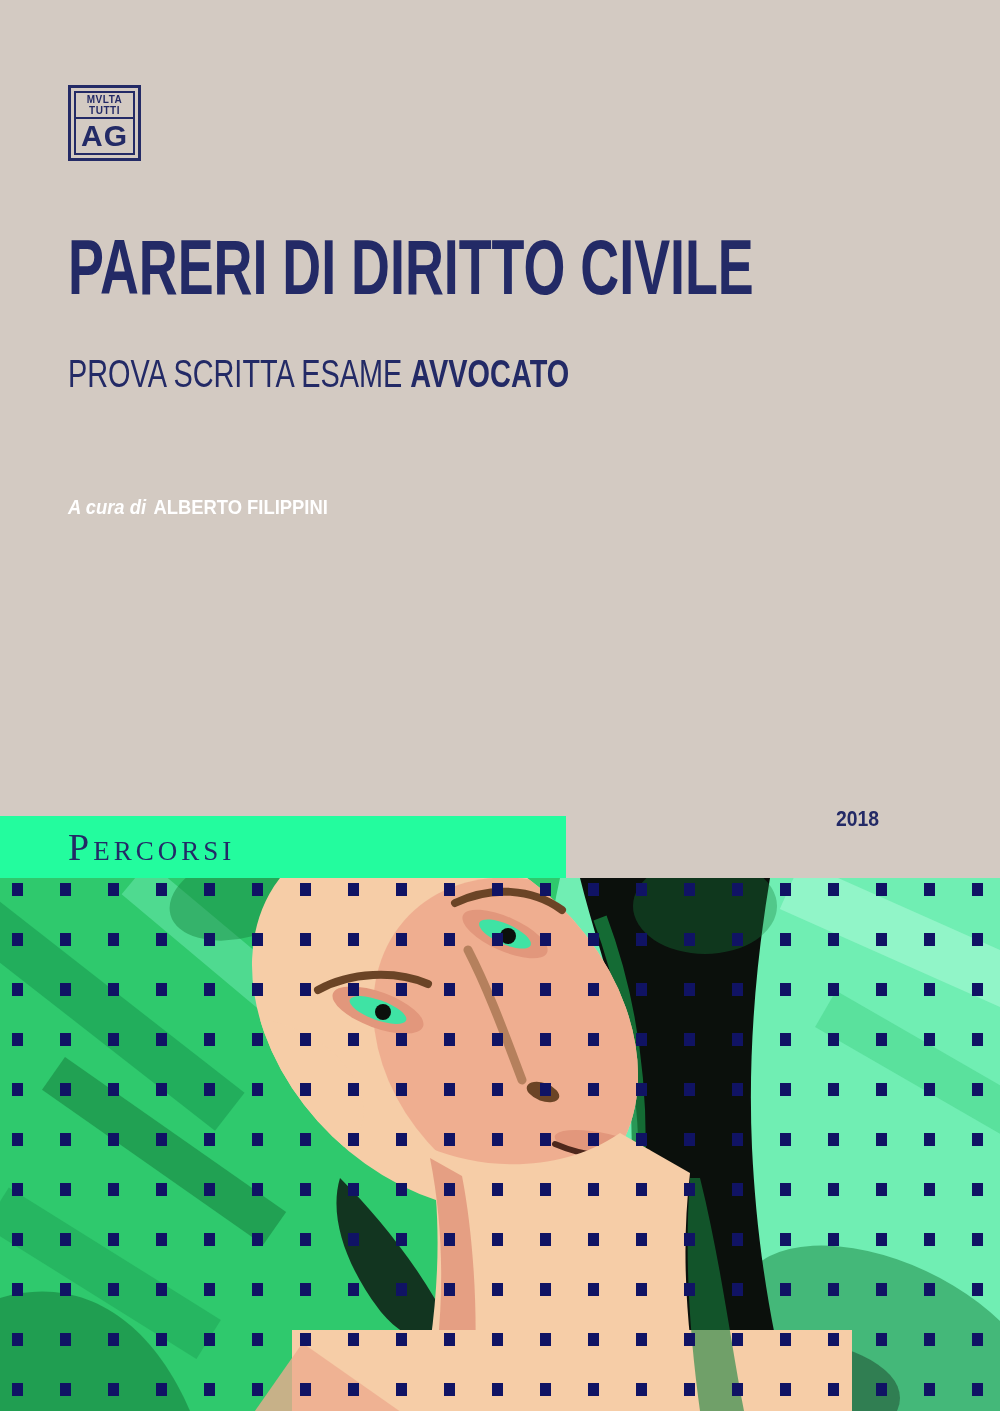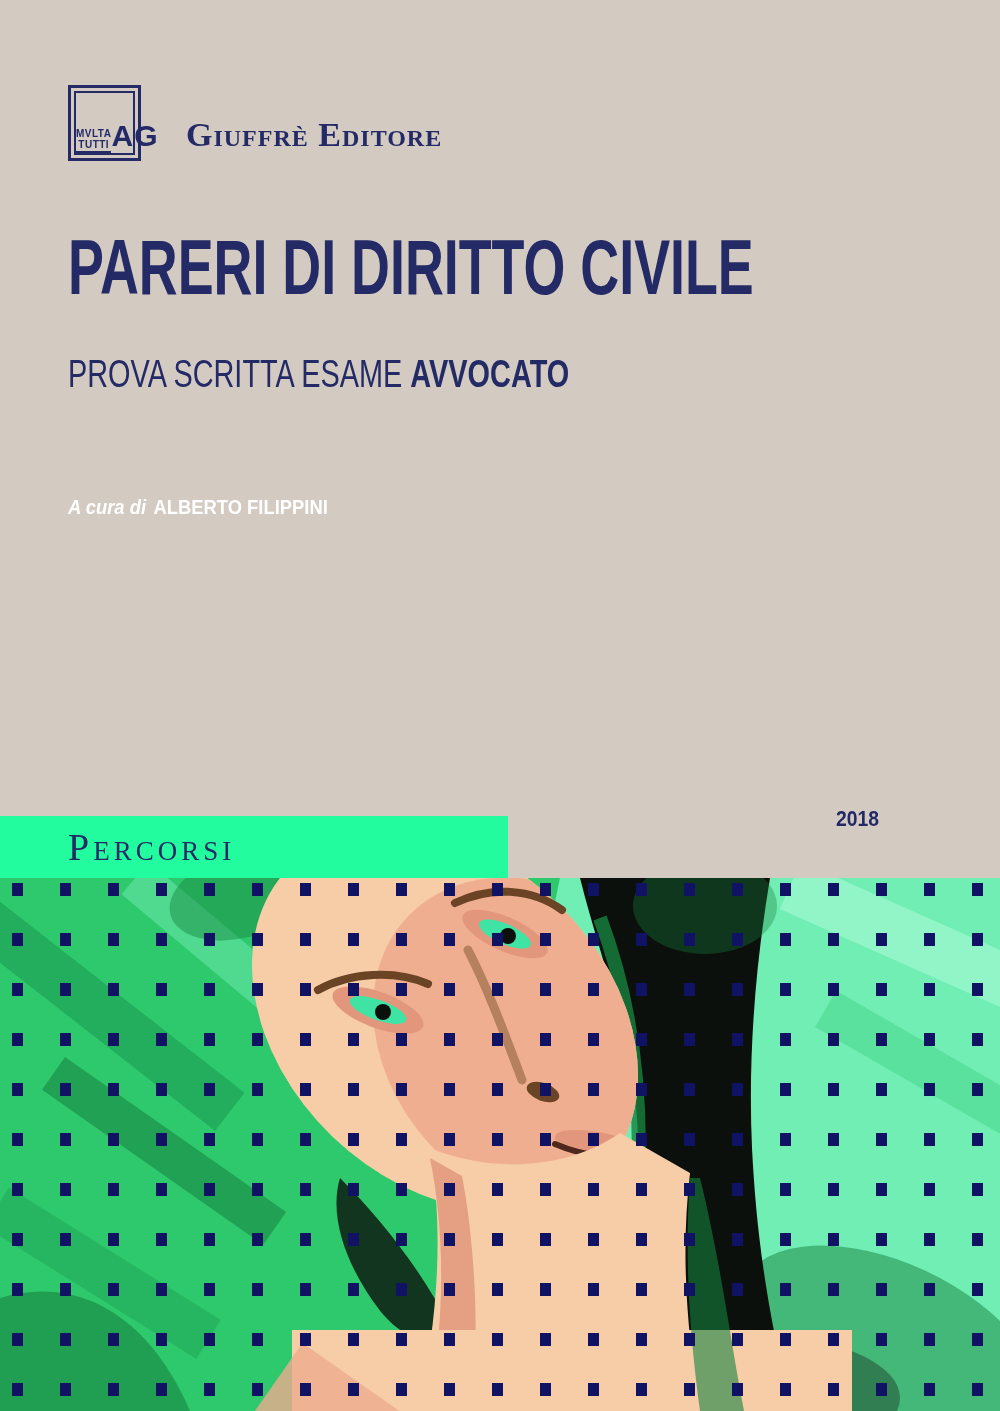--- a/index.html
+++ b/index.html
@@ -1,34 +1,34 @@
 <!DOCTYPE html>
 <html style="--page-bg: #d3cac2; --navy: #232a66; --white-text: #ffffff; --band-green: #23fc9e; --dot-navy: #101364; --badge-green: #56dc9e; --badge-yellow: #eef17e; --badge-shadow: rgba(16,110,82,0.38); --left-green: #2fc96d; --left-dark: #1da355; --left-darker: #157f3e; --left-light: #58df98; --right-mint: #70eeb3; --right-light: #95f5ca; --right-mid: #43d388; --hair-dark: #0b100c; --hair-green: #17823f; --skin-light: #f6cda7; --skin-pink: #eeab8e; --skin-shadow: #e2977c; --line-brown: #b5805d; --deep-brown: #6b4426; --teal: #3fe3a4; --mouth-dark: #4e281c;"><head>
 <meta charset="utf-8">
 <style>
   html,body{margin:0;padding:0;}
   body{width:1000px;height:1411px;position:relative;font-family:"Liberation Sans",sans-serif;}
   .page{position:absolute;inset:0;background:var(--page-bg);overflow:hidden;}
 
   
   .logo{position:absolute;left:68px;top:85px;width:73px;height:76px;border:3px solid var(--navy);box-sizing:border-box;}
-  .logo-inner{position:absolute;inset:3px;border:2px solid var(--navy);display:flex;flex-direction:row;align-items:flex-end;}
+  .logo-inner{position:absolute;inset:3px;border:2px solid var(--navy);display:flex;flex-direction:column;}
   .logo-motto{border-bottom:2px solid var(--navy);font-size:10px;line-height:10.5px;font-weight:bold;text-align:center;color:var(--navy);padding:2px 0 1px 0;letter-spacing:.5px;}
   .logo-initials{flex:1;display:flex;align-items:center;justify-content:center;font-size:30px;font-weight:bold;color:var(--navy);letter-spacing:1px;}
   .brand-name{position:absolute;left:186px;top:118px;font-family:"Liberation Serif",serif;font-variant:small-caps;font-weight:bold;font-size:34px;line-height:34px;color:var(--navy);letter-spacing:1px;}
 
   
   .title{position:absolute;left:68px;top:228px;margin:0;font-size:78px;line-height:78px;font-weight:bold;color:var(--navy);white-space:nowrap;transform:scaleX(.69);transform-origin:left top;letter-spacing:0;}
   .subtitle{position:absolute;left:68px;top:352px;margin:0;font-size:38px;line-height:44px;font-weight:normal;color:var(--navy);white-space:nowrap;transform:scaleX(.76);transform-origin:left top;}
   .subtitle b{font-weight:bold;}
   .curator{position:absolute;left:68px;top:495px;font-size:20px;line-height:24px;font-weight:bold;color:var(--white-text);white-space:nowrap;transform:scaleX(.92);transform-origin:left top;}
   .curator em{font-style:italic;margin-right:8px;}
 
   
-  .series-band{position:absolute;left:0;top:816px;width:508px;height:62px;background:var(--band-green);}
+  .series-band{position:absolute;left:0;top:816px;width:566px;height:62px;background:var(--band-green);}
   .series-label{position:absolute;left:68px;top:10px;font-family:"Liberation Serif",serif;font-variant:small-caps;font-size:38px;line-height:42px;color:var(--navy);letter-spacing:4px;}
   .year{position:absolute;left:836px;top:806px;font-size:22px;font-weight:bold;color:var(--navy);transform:scaleX(.88);transform-origin:left top;}
 
   
   .artwork{position:absolute;left:0;top:878px;width:1000px;height:533px;overflow:hidden;}
   .artwork svg.painting{position:absolute;left:0;top:0;}
   .dots{position:absolute;inset:0;z-index:2;}
   .dot{position:absolute;background:var(--dot-navy);}
 
   
@@ -45,21 +45,20 @@
 
   <div class="logo">
     <div class="logo-inner">
       <div class="logo-motto">
         <span>MVLTA</span><br>
         <span>TUTTI</span>
       </div>
       <div class="logo-initials">AG</div>
     </div>
   </div>
-  <div class="brand-name">Giuffrè Editore</div>
 
   <h1 class="title">PARERI DI DIRITTO CIVILE</h1>
   <h2 class="subtitle"><span>PROVA SCRITTA ESAME </span><b>AVVOCATO</b></h2>
   <div class="curator"><em>A cura di</em><span>ALBERTO FILIPPINI</span></div>
 
   <div class="series-band">
     <span class="series-label">Percorsi</span>
   </div>
   <div class="year">2018</div>
 

